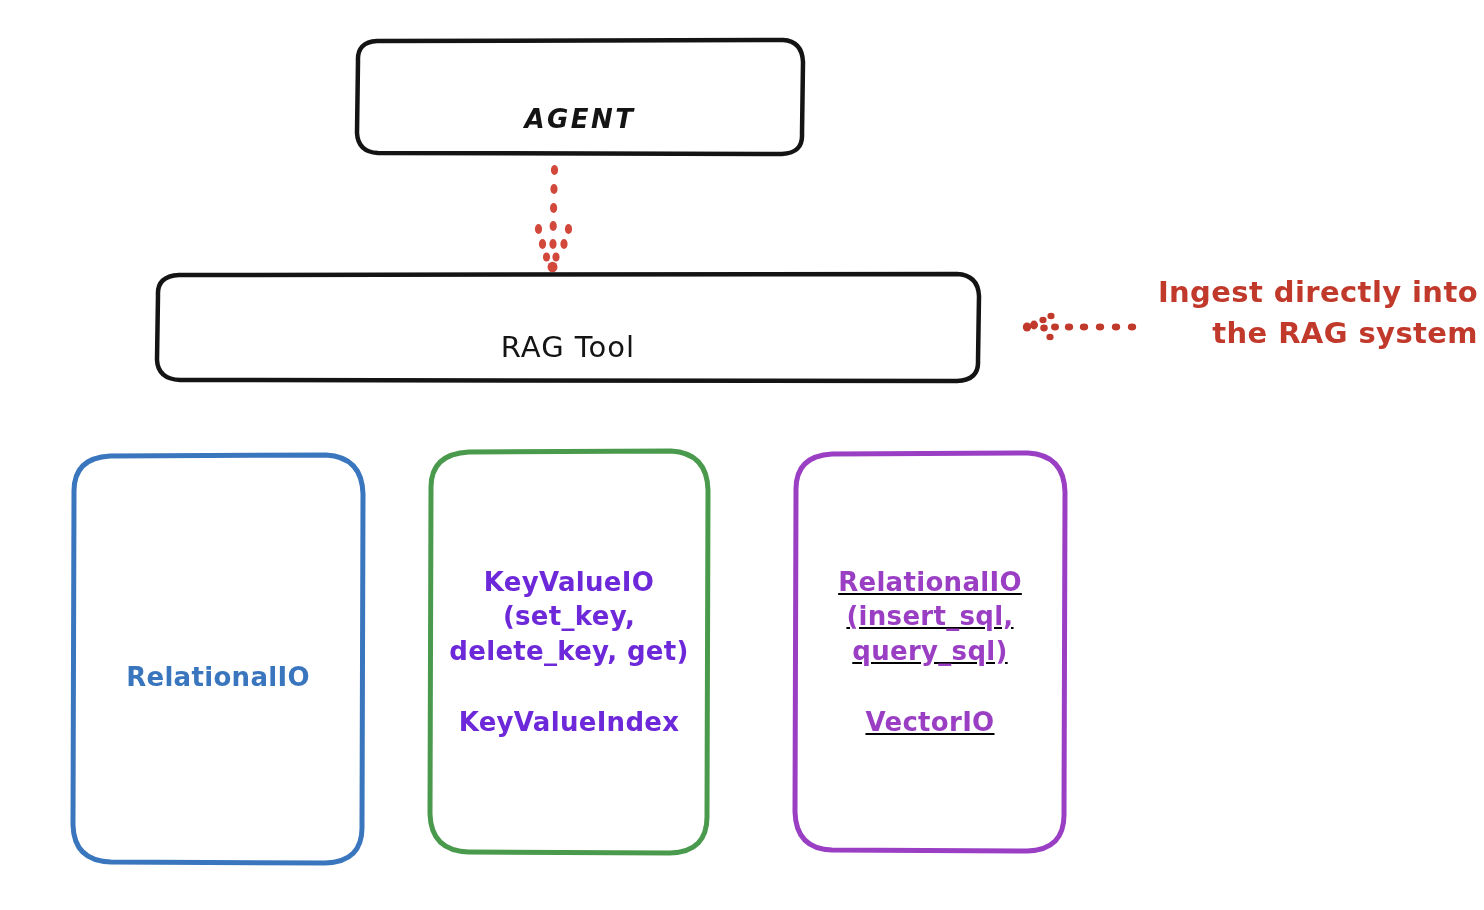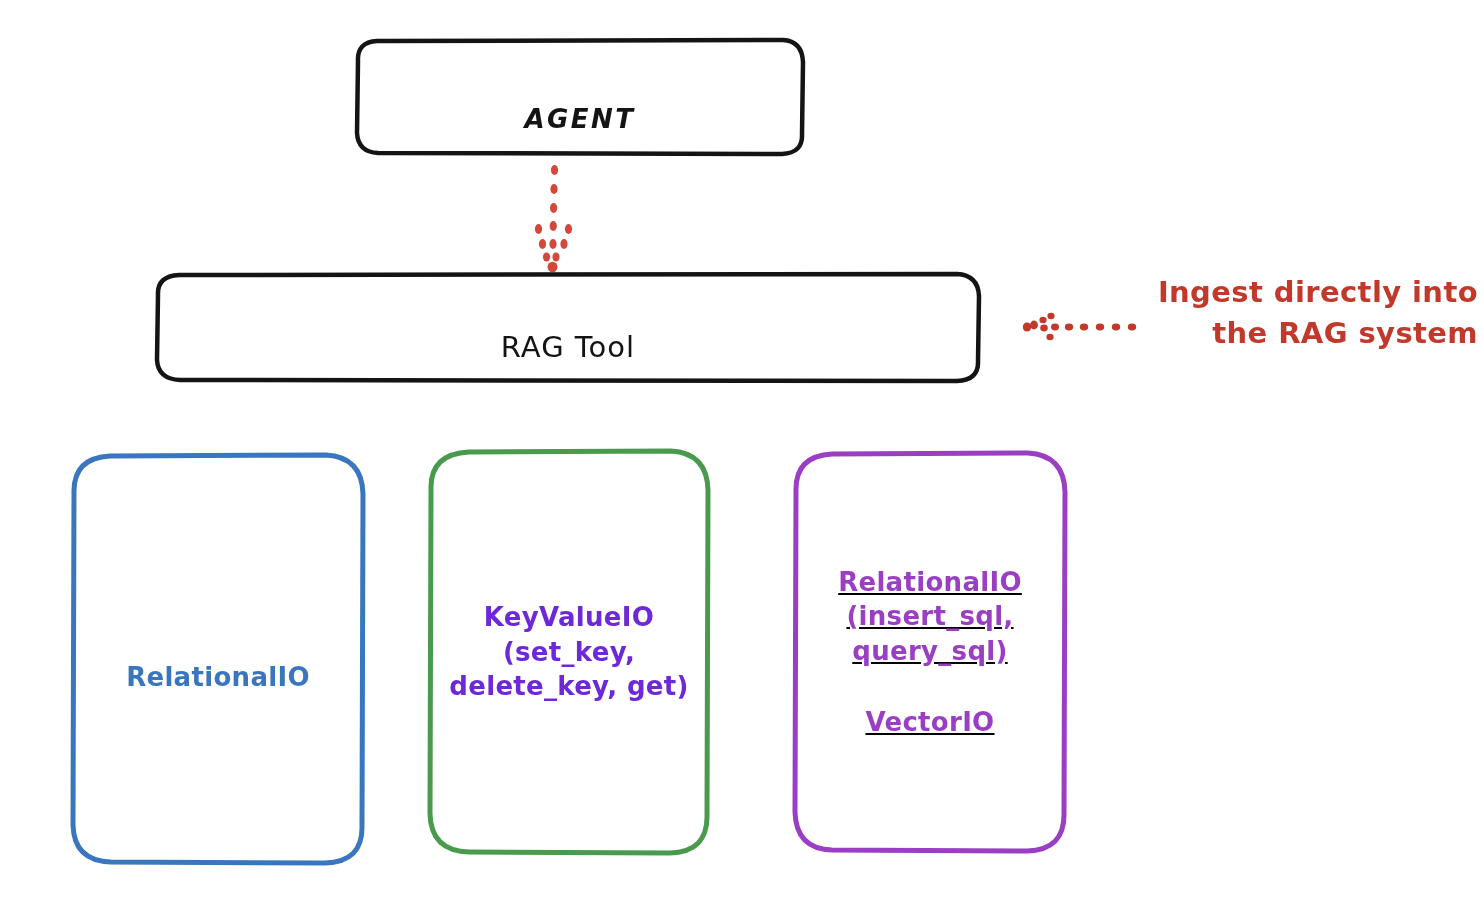--- a/index.html
+++ b/index.html
@@ -206,20 +206,21 @@
     <div class="hbox-label secondary">RelationalIO</div>
   </div>
 
   <div class="hbox leaf" id="keyvalueio-box">
     <svg class="hbox-svg" viewBox="0 0 284 408" preserveAspectRatio="none">
       <path d="M 42 4 L 244 3 Q 280 5 281 42 L 280 367 Q 281 404 243 405 L 42 404 Q 4 403 3 366 L 4 41 Q 3 6 42 4 Z" fill="#ffffff" stroke="#4a9a4d" stroke-width="5" stroke-linecap="round" stroke-linejoin="round"></path>
     </svg>
     <div class="hbox-label">KeyValueIO
 (set_key,
 delete_key, get)</div>
+    <div class="hbox-label secondary">KeyValueIndex</div>
   </div>
 
   <div class="hbox leaf" id="relationalio-box">
     <svg class="hbox-svg" viewBox="0 0 276 404" preserveAspectRatio="none">
       <path d="M 40 4 L 236 3 Q 272 5 273 42 L 272 363 Q 273 400 235 401 L 40 400 Q 4 399 3 362 L 4 41 Q 3 6 40 4 Z" fill="#ffffff" stroke="#9a3fc4" stroke-width="5" stroke-linecap="round" stroke-linejoin="round"></path>
     </svg>
     <div class="hbox-label">RelationalIO
 (insert_sql,
 query_sql)</div>
     <div class="hbox-label secondary">VectorIO</div>

